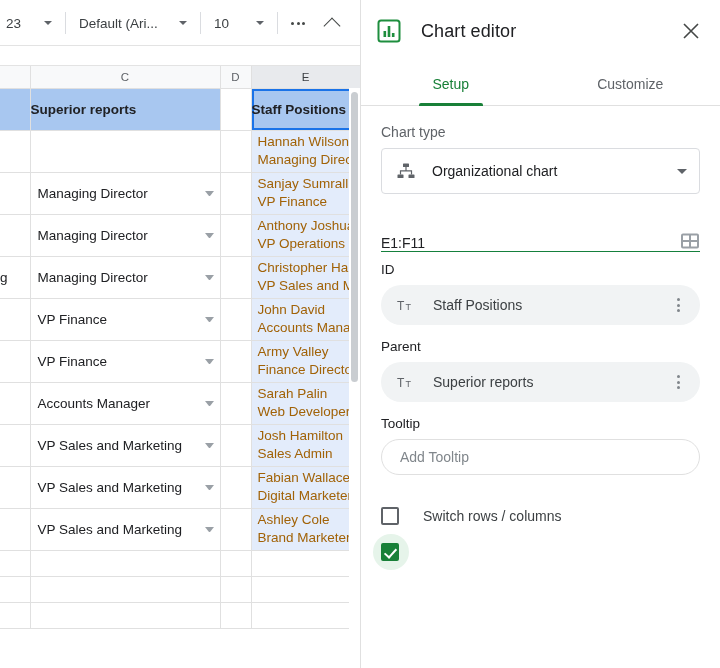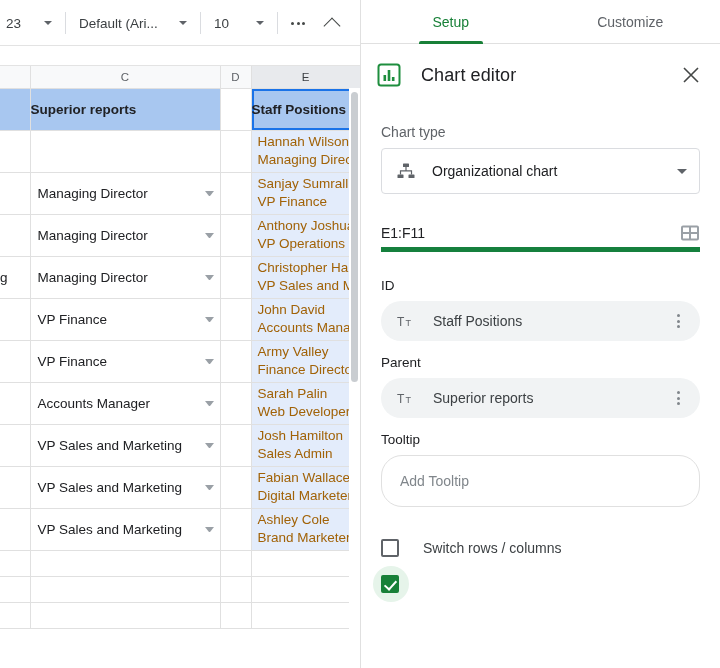--- a/index.html
+++ b/index.html
@@ -280,24 +280,24 @@
   }
   .select-box .sb-caret {
     margin-left: auto;
     width: 0; height: 0;
     border-left: 5px solid transparent;
     border-right: 5px solid transparent;
     border-top: 5px solid #5f6368;
   }
 
   .range-row {
-    display: flex; align-items: center;
+    display: flex; align-items: flex-end;
     height: 34px;
-    border-bottom: 5px solid #15803d;
-    margin-bottom: 26px;
+    border-bottom: 1px solid #15803d;
+    margin-bottom: 10px;
   }
   .range-row .rv {
     font-size: 14px;
     color: #202124;
   }
   .range-row .rv-icon { margin-left: auto; width: 20px; height: 20px; }
 
   .chip {
     height: 40px;
     background: #f1f3f4;
@@ -318,21 +318,21 @@
     display: flex; flex-direction: column;
     align-items: center; justify-content: center;
     gap: 2.5px;
   }
   .chip .chip-menu i {
     width: 3px; height: 3px; border-radius: 50%;
     background: #80868b; display: block;
   }
 
   .tooltip-input {
-    height: 52px;
+    height: 36px;
     border: 1px solid #e0e0e0;
     border-radius: 21px;
     display: flex; align-items: center;
     padding: 12px 18px;
     margin-bottom: 24px;
   }
   .tooltip-input .ph {
     font-size: 14px;
     color: #80868b;
   }
@@ -626,43 +626,43 @@
         </tbody>
       </table>
 
       <div id="grid-scrollbar">
         <div class="thumb"></div>
       </div>
     </div>
   </div>
 
   <div id="chart-editor">
-
-    <div id="ce-tabs">
-      <div class="ce-tab active">Setup</div>
-      <div class="ce-tab">Customize</div>
-    </div>
 
     <div id="ce-header">
       <span id="ce-logo">
         <svg width="24" height="24" viewBox="0 0 24 24">
           <rect x="1.5" y="1.5" width="21" height="21" rx="2.5" fill="none" stroke="#1e8e3e" stroke-width="2"></rect>
           <rect x="6.5" y="12" width="2.6" height="6" fill="#1e8e3e"></rect>
           <rect x="10.7" y="7" width="2.6" height="11" fill="#1e8e3e"></rect>
           <rect x="14.9" y="14" width="2.6" height="4" fill="#1e8e3e"></rect>
         </svg>
       </span>
       <span id="ce-title">Chart editor</span>
       <span id="ce-close">
         <svg width="18" height="18" viewBox="0 0 18 18">
           <path d="M2 2 L16 16 M16 2 L2 16" stroke="#444746" stroke-width="1.6" fill="none"></path>
         </svg>
       </span>
     </div>
 
+    <div id="ce-tabs">
+      <div class="ce-tab active">Setup</div>
+      <div class="ce-tab">Customize</div>
+    </div>
+
     <div id="ce-body">
 
       <div class="field-label">Chart type</div>
       <div class="select-box">
         <span class="sb-icon">
           <svg width="20" height="20" viewBox="0 0 20 20">
             <rect x="7" y="2.5" width="6" height="3.6" rx="0.6" fill="#5f6368"></rect>
             <rect x="1.5" y="13.4" width="6" height="3.6" rx="0.6" fill="#5f6368"></rect>
             <rect x="12.5" y="13.4" width="6" height="3.6" rx="0.6" fill="#5f6368"></rect>
             <path d="M10 6.1 V9.8 M4.5 13.4 V9.8 H15.5 V13.4" stroke="#5f6368" stroke-width="1.2" fill="none"></path>

